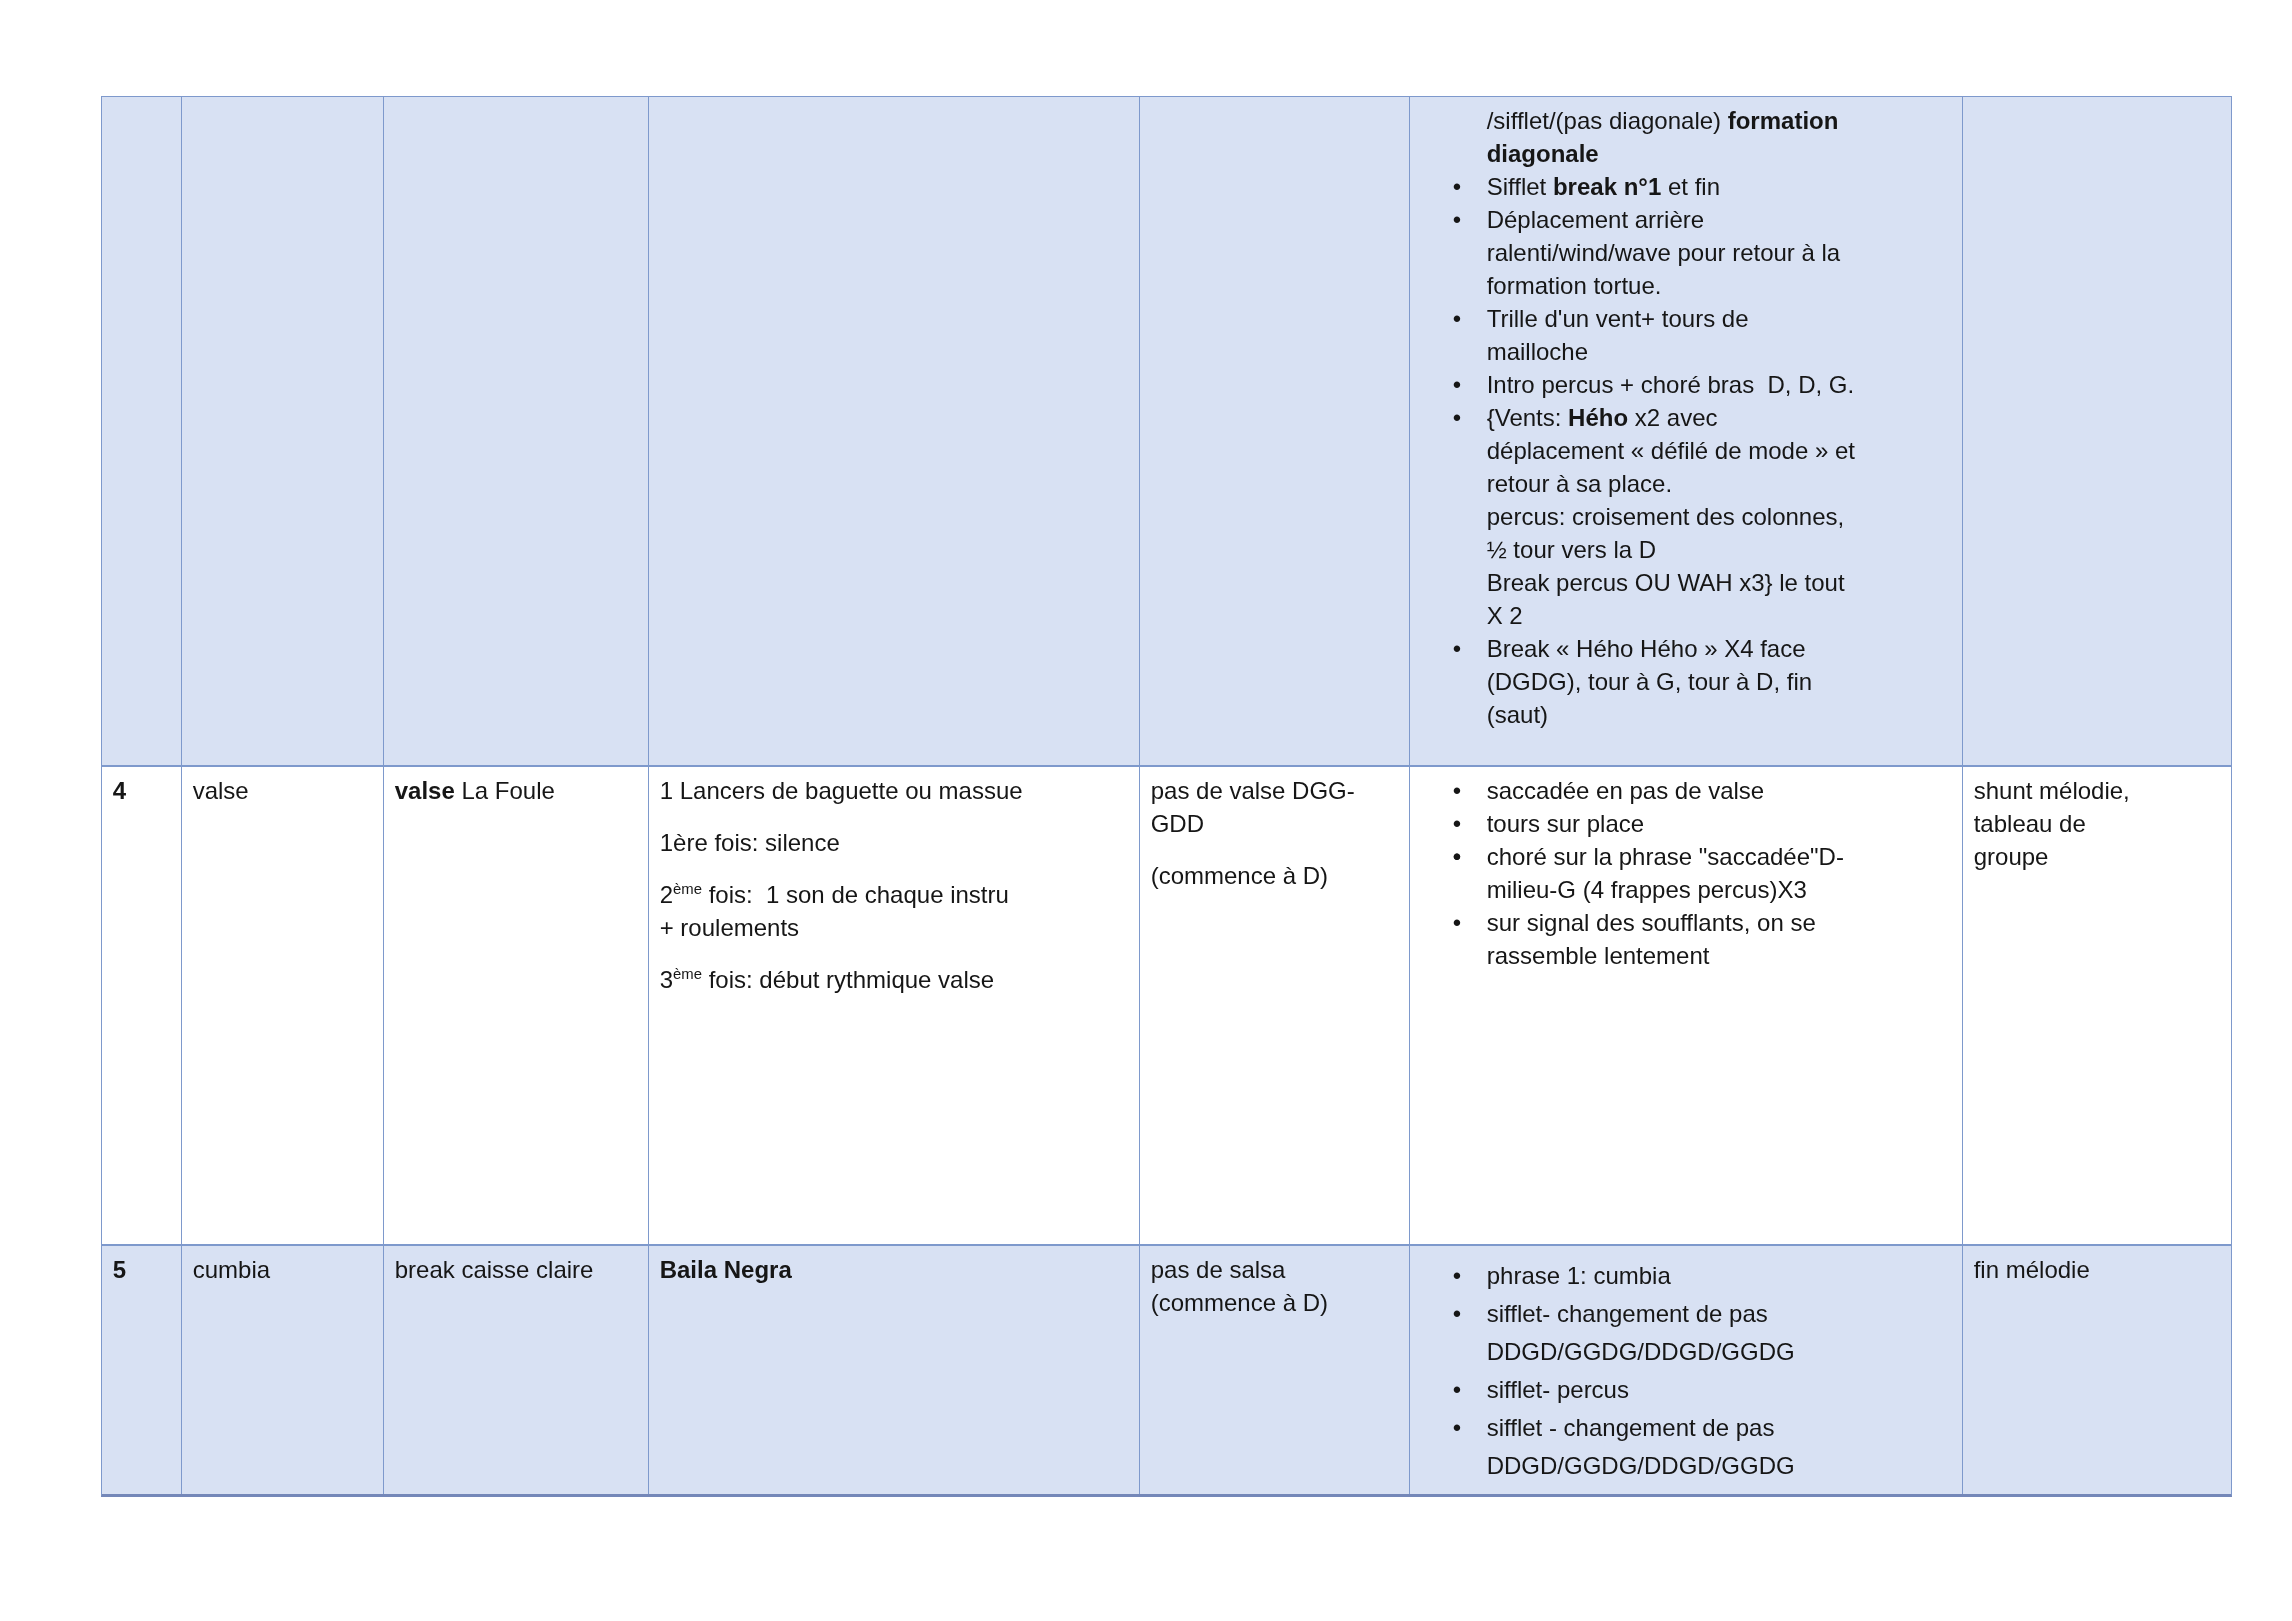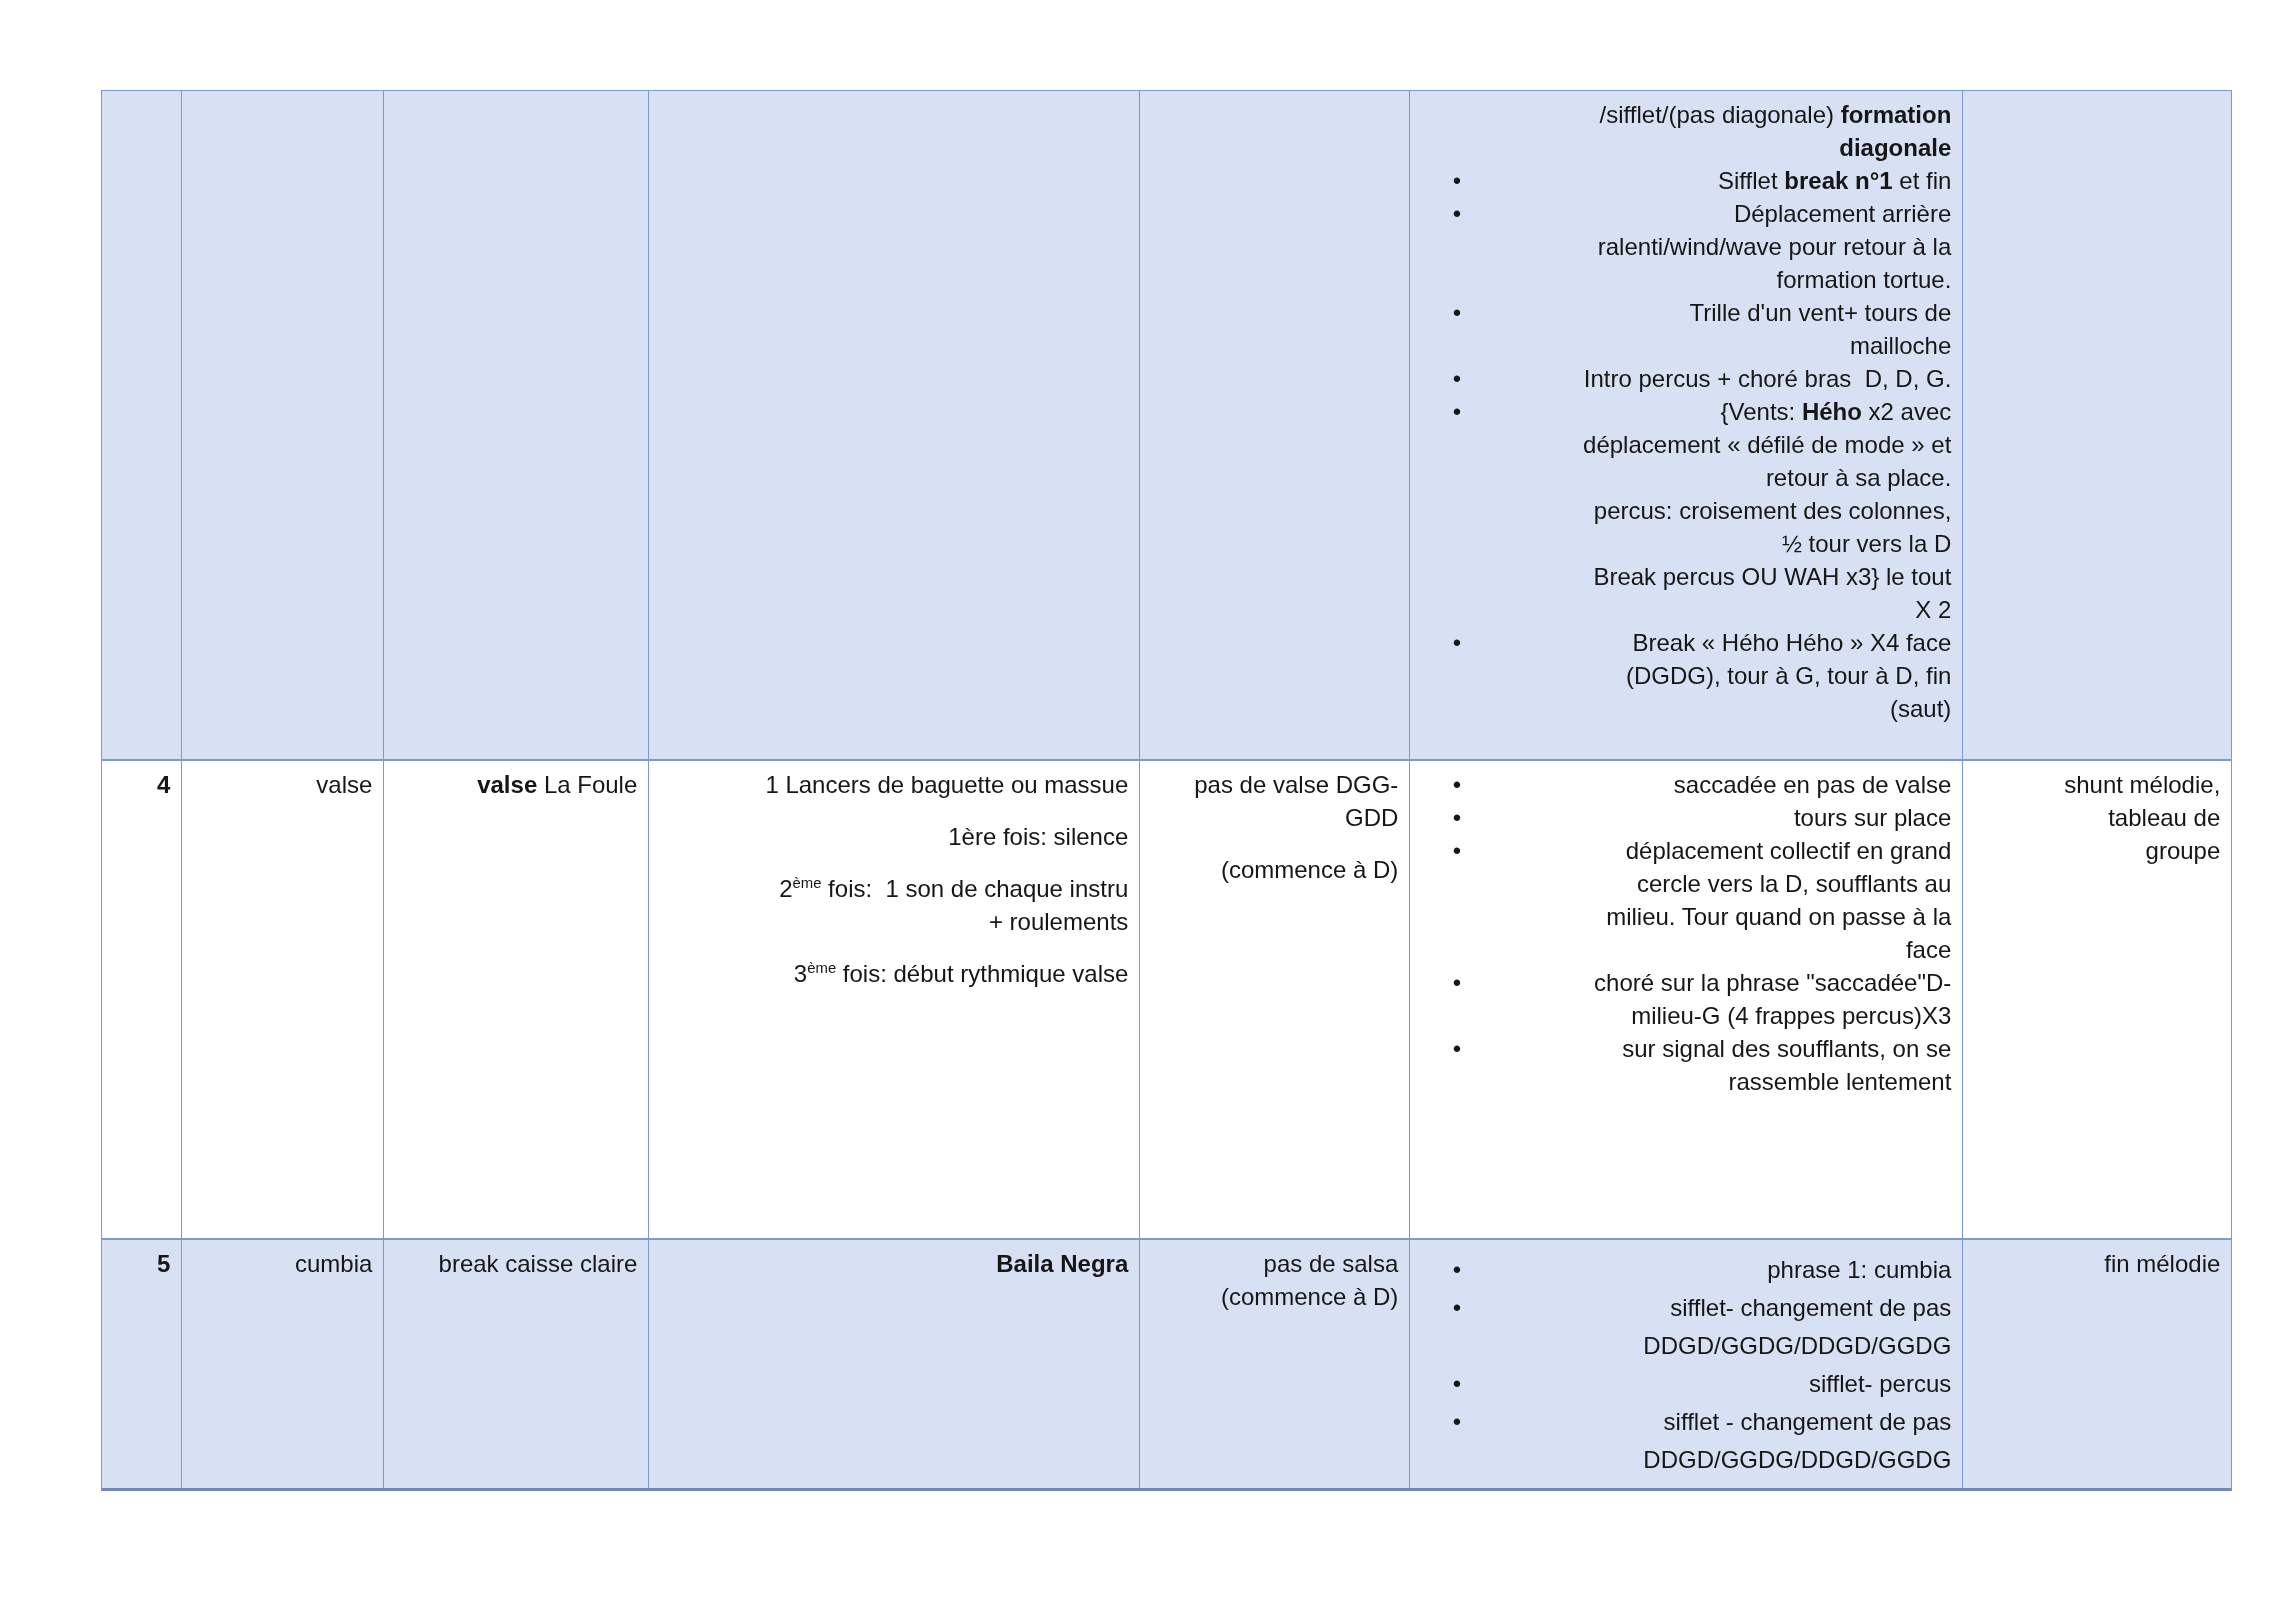--- a/index.html
+++ b/index.html
@@ -1,28 +1,27 @@
 <!DOCTYPE html>
 <html style="font-size:14.3px"><head>
 <meta charset="utf-8">
 <style>
   html,body{margin:0;padding:0;}
   body{
     width:2293px;height:1622px;background:#ffffff;position:relative;
     font-family:"Liberation Sans",sans-serif;color:#161616;
   }
   .tbl{
-    position:absolute;left:101px;top:90px;
+    position:absolute;left:101px;top:96px;
     display:grid;
     grid-template-columns:80px 202px 265px 491px 270px 553px 268px;
     grid-template-rows:670px 479px 248px;
     border:1.8px solid #7e99cc;
     border-bottom:3.6px solid #7487b8;
     box-sizing:content-box;
-    text-align:right;
   }
   .c{
     box-sizing:border-box;
     border-right:1.8px solid #7e99cc;
     border-bottom:2.7px solid #7e99cc;
     padding:7.2px 10.7px 5.4px 10.7px;
     font-size:24px;line-height:33px;
     overflow:hidden;
   }
   .lastcol{border-right:none;}
@@ -84,24 +83,21 @@
     <p class="para"><span>3</span><sup>ème</sup><span class="txt"> fois: début rythmique valse</span></p>
   </div>
   <div class="c">
     <p class="para txt">pas de valse DGG-
 GDD</p>
     <p class="para txt">(commence à D)</p>
   </div>
   <div class="c">
     <div class="bi"><span class="bg">•</span><span class="txt">saccadée en pas de valse</span></div>
     <div class="bi"><span class="bg">•</span><span class="txt">tours sur place</span></div>
-    <div class="bi"><span class="bg">•</span><span class="txt">déplacement collectif en grand
-cercle vers la D, soufflants au
-milieu. Tour quand on passe à la
-face</span></div>
+    <div class="bi"><span class="bg">•</span></div>
     <div class="bi"><span class="bg">•</span><span class="txt">choré sur la phrase "saccadée"D-
 milieu-G (4 frappes percus)X3</span></div>
     <div class="bi"><span class="bg">•</span><span class="txt">sur signal des soufflants, on se
 rassemble lentement</span></div>
   </div>
   <div class="c lastcol txt">shunt mélodie,
 tableau de
 groupe</div>
 
   <div class="c shade num lastrow">5</div>

